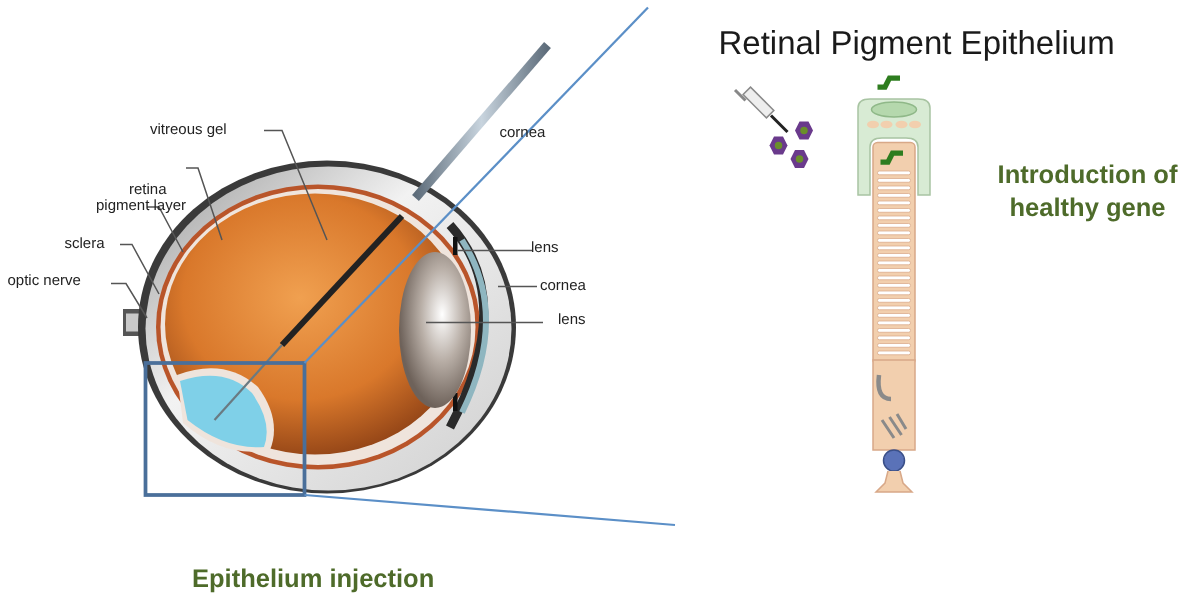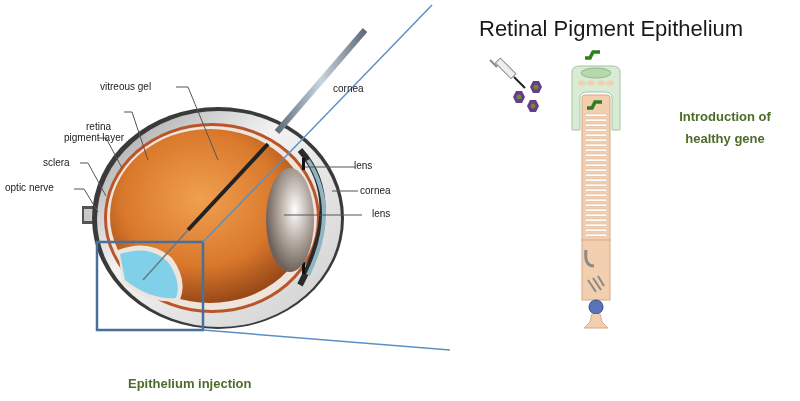--- a/index.html
+++ b/index.html
@@ -1,20 +1,20 @@
 <!DOCTYPE html>
 <html><head>
 <meta charset="utf-8">
 <style>
   html, body { margin: 0; padding: 0; background: #ffffff; }
   body { width: 800px; height: 401px; position: relative; overflow: hidden; font-family: "Liberation Sans", sans-serif; }
   .stage { position: absolute; left: 0; top: 0; width: 800px; height: 401px; }
   .lbl { position: absolute; font-size: 10px; color: #222; white-space: nowrap; font-family: "Liberation Sans", sans-serif; }
   .title-black { position: absolute; font-size: 22px; color: #1a1a1a; white-space: nowrap; font-family: "Liberation Sans", sans-serif; }
-  .title-green { position: absolute; font-size: 13px; font-weight: bold; color: #4e6b2a; font-family: "Liberation Sans", sans-serif; }
+  .title-green { position: absolute; font-size: 17px; font-weight: bold; color: #4e6b2a; font-family: "Liberation Sans", sans-serif; }
   svg { position: absolute; left: 0; top: 0; }
 </style>
 </head>
 <body>
 
 <div class="stage">
   <svg width="800" height="401" viewBox="0 0 800 401">
     <defs>
       <radialGradient id="vitreous" cx="45%" cy="40%" r="65%">
         <stop offset="0%" stop-color="#f0a050"></stop>

